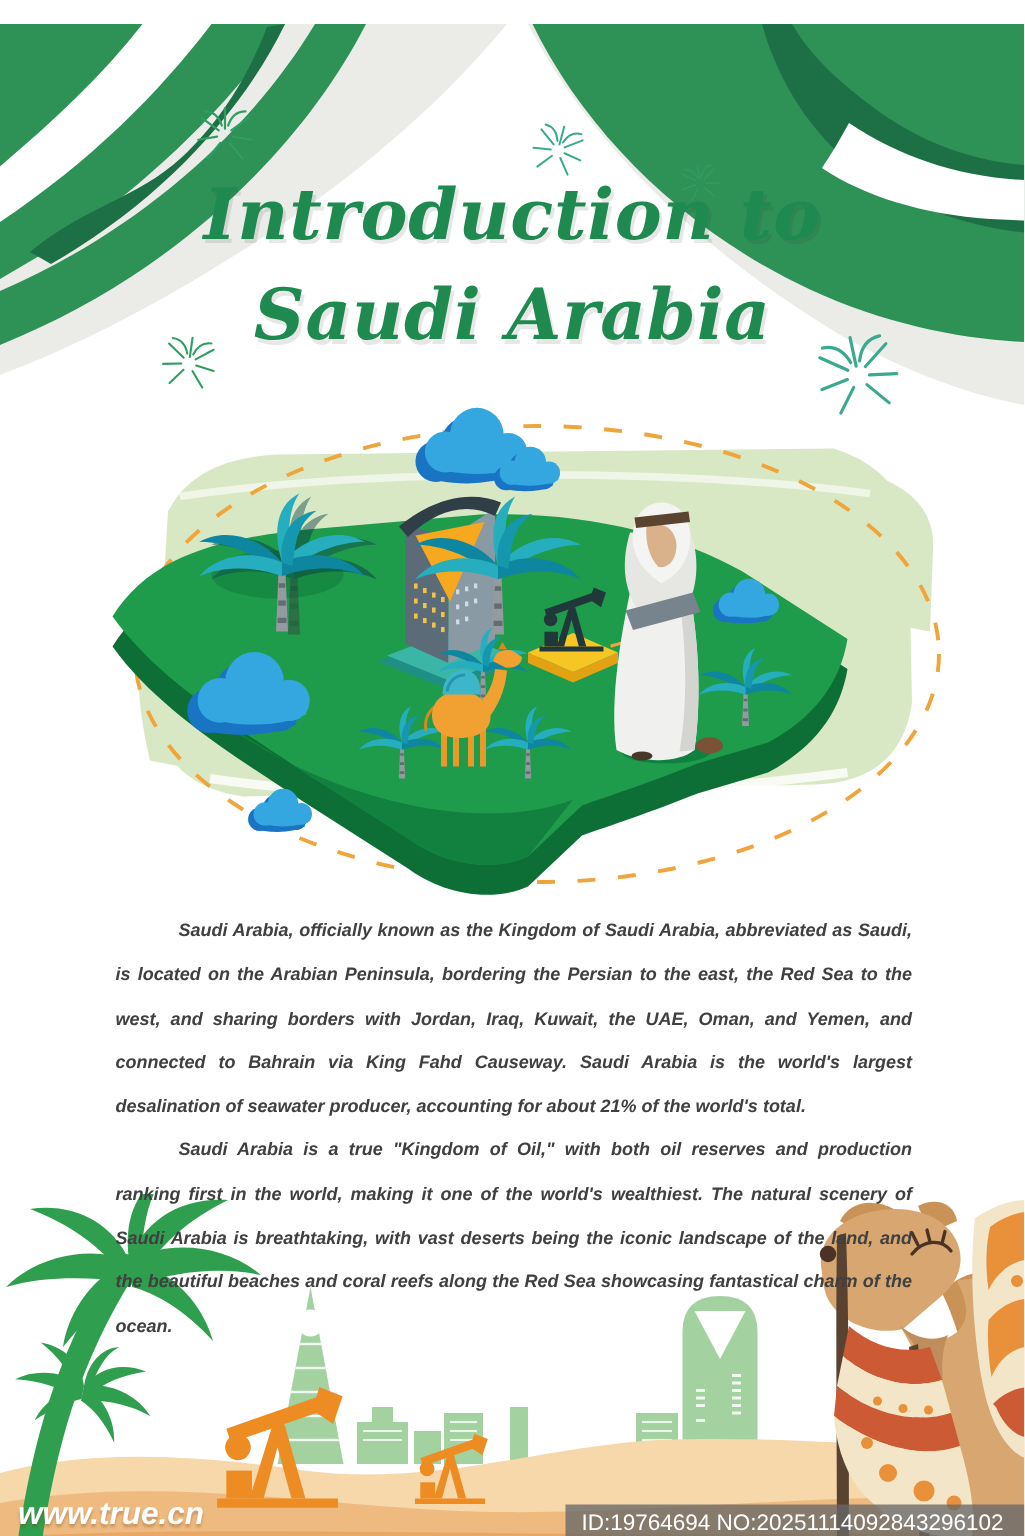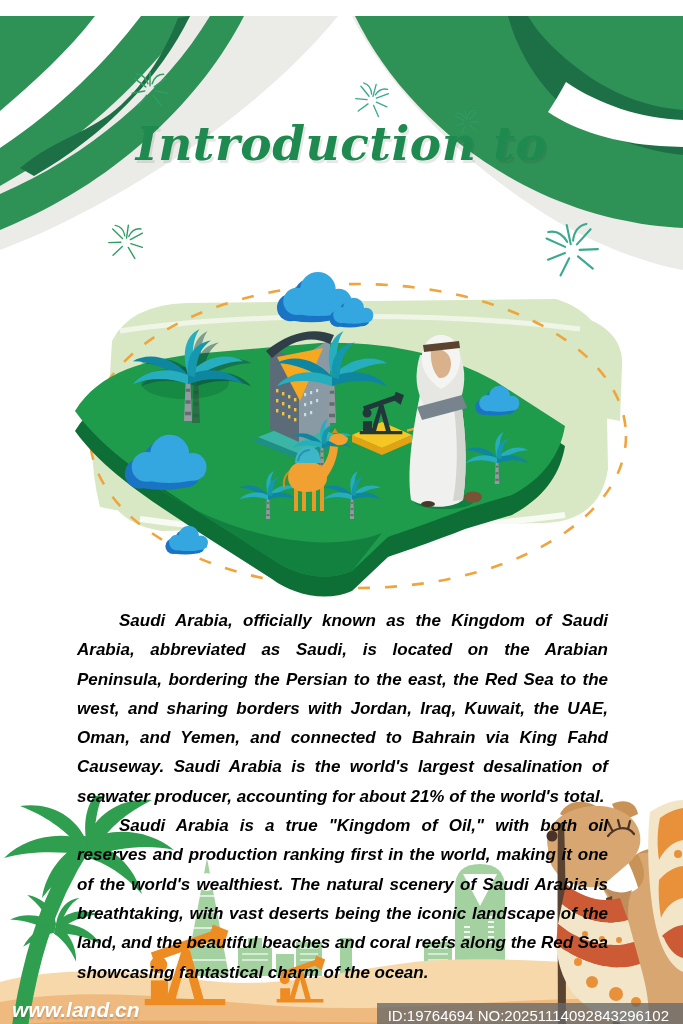--- a/index.html
+++ b/index.html
@@ -6,23 +6,23 @@
   .poster{position:relative;width:683px;height:1024px;margin:16px auto;background:#ffffff;
           overflow:hidden;font-family:"Liberation Sans",sans-serif;}
   .layer{position:absolute;left:0;top:0;}
   
   .title{position:absolute;top:94px;left:0;width:100%;text-align:center;z-index:3;
          font-family:"DejaVu Serif",serif;font-style:italic;font-weight:bold;
          font-size:47px;line-height:67px;color:#1e8a4f;letter-spacing:.5px;
          text-shadow:2px 3px 0 rgba(60,60,60,.12);}
   
   .body-text{position:absolute;top:590px;left:77px;width:531px;z-index:3;}
-  .body-text p{margin:0;text-align:justify;text-indent:42px;color:#000000;
+  .body-text p{margin:0;text-align:justify;text-indent:42px;color:#404040;
                font-family:"Liberation Sans",sans-serif;font-style:italic;font-weight:bold;
-               font-size:17px;line-height:29.3px;}
+               font-size:12px;line-height:29.3px;}
   
   .wm-left{position:absolute;left:12px;top:982px;z-index:6;display:flex;align-items:baseline;
            gap:9px;color:#ffffff;white-space:nowrap;}
   .wm-site{font-size:30px;font-weight:bold;letter-spacing:3px;
            text-shadow:0 2px 2px rgba(120,70,20,.35);}
   .wm-url{font-size:21px;font-weight:bold;font-style:italic;
           text-shadow:0 2px 2px rgba(120,70,20,.35);}
   .wm-id{position:absolute;right:0;top:987px;height:36px;line-height:26px;z-index:6;
          padding:0 14px 0 11px;background:rgba(104,104,104,.78);color:#fff;
          font-size:15px;white-space:nowrap;}
@@ -68,20 +68,21 @@
       <use href="#fw" stroke="#2f9e63" transform="translate(150,74) scale(1.05)"></use>
       <use href="#fw" stroke="#3aa98f" transform="translate(372,84) scale(0.95) rotate(15)"></use>
       <use href="#fw" stroke="#2f9e63" transform="translate(467,106) scale(0.7) rotate(-10)"></use>
       <use href="#fw" stroke="#2f9e63" transform="translate(126,226) scale(1.0) rotate(8)"></use>
       <use href="#fw" stroke="#3aa98f" transform="translate(572,234) scale(1.5) rotate(-12)"></use>
     </g>
   </svg>
 
   <div class="title">
     <div>Introduction to</div>
+    <div>Saudi Arabia</div>
   </div>
 
   <svg class="layer" style="top:255px" width="683" height="345" viewBox="0 0 683 345">
     <defs>
       <g id="cloudShape">
         <circle cx="18" cy="26" r="13"></circle>
           <circle cx="38" cy="15" r="17"></circle>
         <circle cx="58" cy="26" r="12"></circle>
         <path d="M8,24 H68 V34 Q56,40 38,40 Q18,40 8,34 Z"></path>
       </g>
@@ -352,17 +353,17 @@
         <path d="M650,16 C662,8 674,4 683,4 V176 C670,170 660,152 655,126 C649,96 646,50 650,16 Z" fill="#f3e6c8"></path>
         <path d="M660,22 C668,16 676,13 683,12 V44 C672,46 664,54 659,64 C657,50 657,35 660,22 Z" fill="#e9913a"></path>
         <path d="M659,84 C666,76 674,71 683,70 V102 C673,104 665,112 661,122 C659,110 658,96 659,84 Z" fill="#e9913a"></path>
         <path d="M662,140 C668,134 675,130 683,129 V162 C675,160 668,152 664,142 Z" fill="#cc5b35"></path>
         <circle cx="678" cy="58" r="4" fill="#e9913a"></circle>
       </g>
     </g>
   </svg>
 
   <div class="wm-left">
-    <span class="wm-url">www.land.cn</span>
+    <span class="wm-url">www.true.cn</span>
   </div>
   <div class="wm-id">ID:19764694 NO:20251114092843296102</div>
 
 </div>
 
 </body></html>

